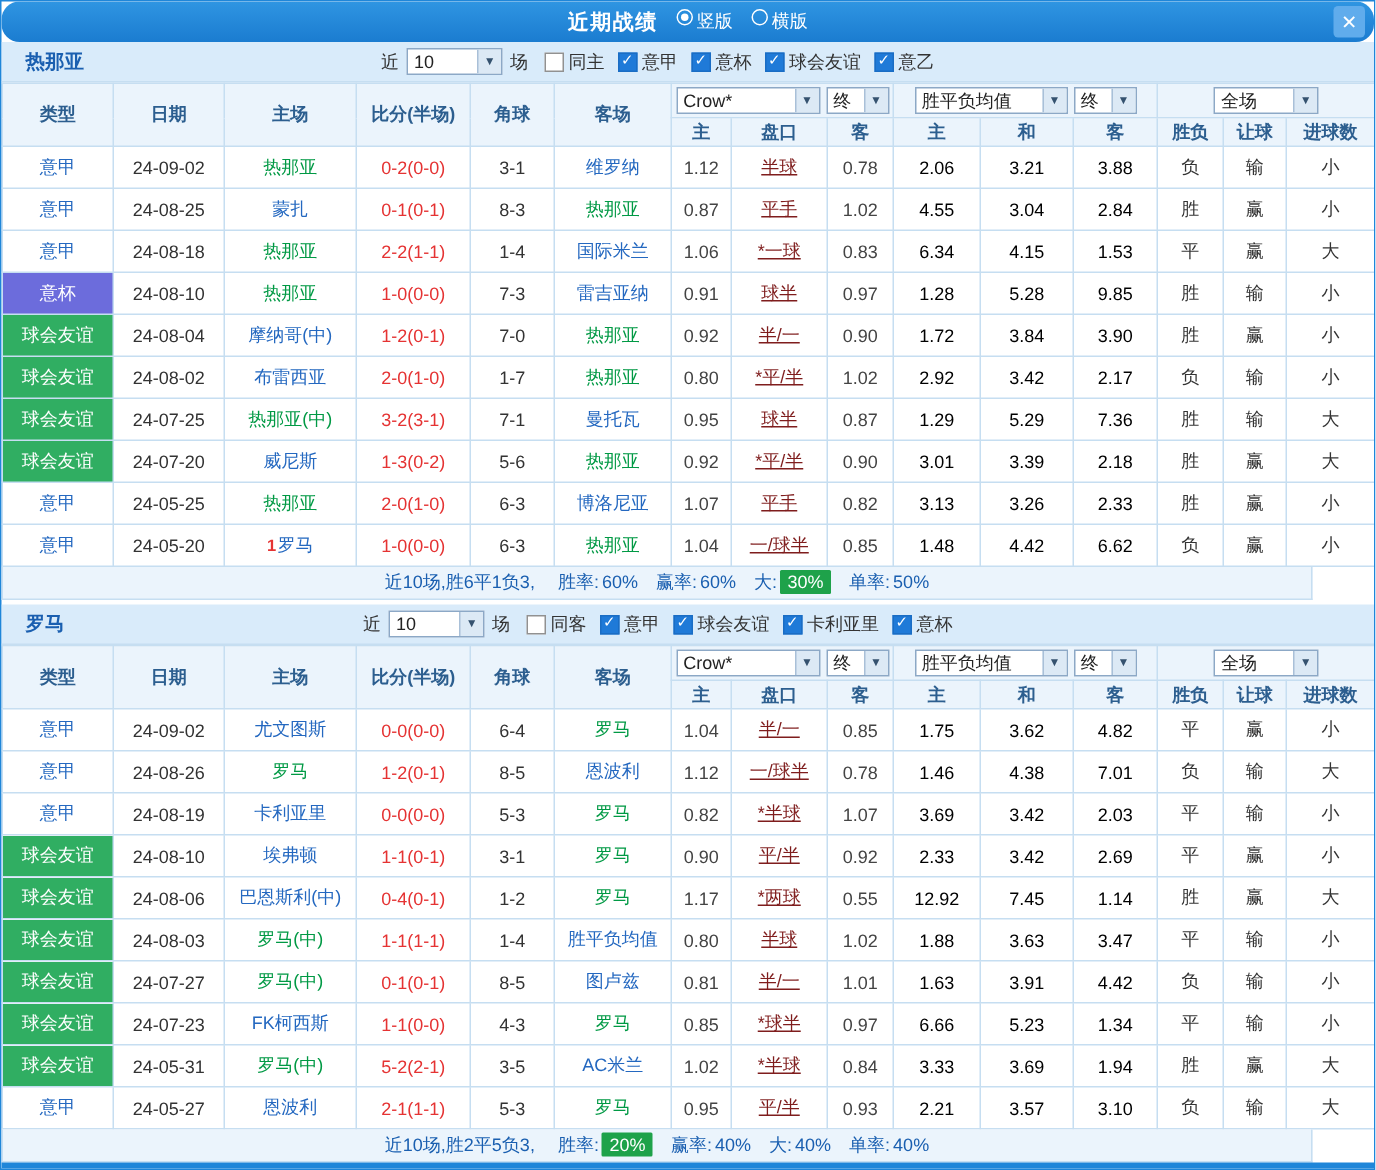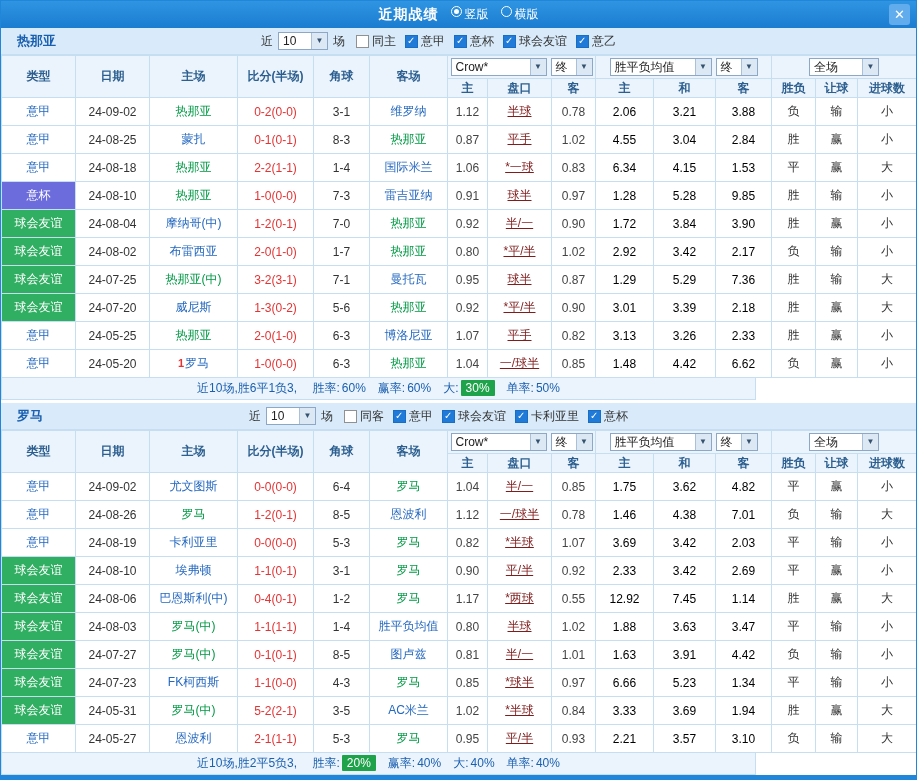--- a/index.html
+++ b/index.html
@@ -8,21 +8,21 @@
     font-family:"Liberation Sans","DejaVu Sans",sans-serif;
     background:#fff;
   }
   .panel {
     width:917px; height:780px; border:1px solid #1F86D9; background:#fff;
     display:flex; flex-direction:column; overflow:hidden;
   }
   
   .titlebar {
     height:27px; flex:0 0 27px; background:linear-gradient(#2F95E2,#1B7CD0);
-    display:flex; align-items:center; justify-content:center; position:relative; color:#fff;
+    display:flex; align-items:center; justify-content:center; position:relative; color:#fff;border-radius:12px;
   }
   .title { font-size:14px; font-weight:bold; letter-spacing:1px; }
   .radio { display:inline-flex; align-items:flex-start; gap:3px; font-size:12px; color:#fff; cursor:pointer; margin-left:12px; }
   .dot { width:11px; height:11px; border:1px solid #fff; border-radius:50%; position:relative; }
   .radio.on .dot::after { content:""; position:absolute; left:2px; top:2px; right:2px; bottom:2px; background:#fff; border-radius:50%; }
   .close {
     position:absolute; right:6px; top:3px; width:21px; height:21px; background:#60ACEC;
     border-radius:3px; color:#fff; font-size:13px; line-height:21px; text-align:center;
     font-weight:bold; cursor:pointer;
   }
@@ -44,21 +44,21 @@
     display:inline-block; position:relative; background:#fff; border:1px solid #8CA8C6;
     height:18px; line-height:16px; font-size:12px; padding:0 18px 0 4px;
     vertical-align:middle; cursor:pointer; text-align:left; color:#222; white-space:nowrap; overflow:hidden;
   }
   .sel i { font-style:normal; }
   .sel::after {
     content:"▼"; position:absolute; right:0; top:0; bottom:0; width:15px;
     background:#DCE9F5; border-left:1px solid #A9C0D8; font-size:8px; line-height:16px;
     text-align:center; color:#35526F;
   }
-  .sel-count { width:50px; }
+  .sel-count { width:64px; }
   .sel-company { width:96px; }
   .sel-final { width:42px; }
   .sel-avg { width:102px; }
   .sel-scope { width:70px; }
   
   table.grid { border-collapse:collapse; table-layout:fixed; width:915px; }
   .grid th, .grid td {
     border:1px solid #C6DEF1; text-align:center; font-size:12px;
     white-space:nowrap; overflow:hidden; padding:0;
   }
@@ -78,21 +78,21 @@
   td.odds { color:#444; }
   td.hcap { color:#7f1d1d;text-decoration:underline; }
   td.avg { color:#000000; }
   .c-red { color:#E53333; }
   .c-blue { color:#2468C0; }
   .c-green { color:#22AC5B; }
   .rank { color:#E53333; font-weight:bold; margin-right:1px; font-size:11px; }
   
   .sec-footer {
     height:22px; line-height:21px; text-align:center; background:#EBF4FC;
-    color:#1A5FB0; font-size:12px; border:1px solid #C6DEF1; border-top:none; width:755px;
+    color:#1A5FB0; font-size:12px; border:1px solid #C6DEF1; border-top:none; width:874px;
   }
   .stat { margin-left:12px; }
   .s-val { margin-left:2px; }
   .s-val.badge { background:#1EA24A; color:#fff; padding:1px 5px; border-radius:1px; }
   .bottom-bar { margin-top:auto; height:7px; flex:0 0 7px; background:#1F86D9; }
 </style>
 </head>
 <body>
 
 <div class="panel">

